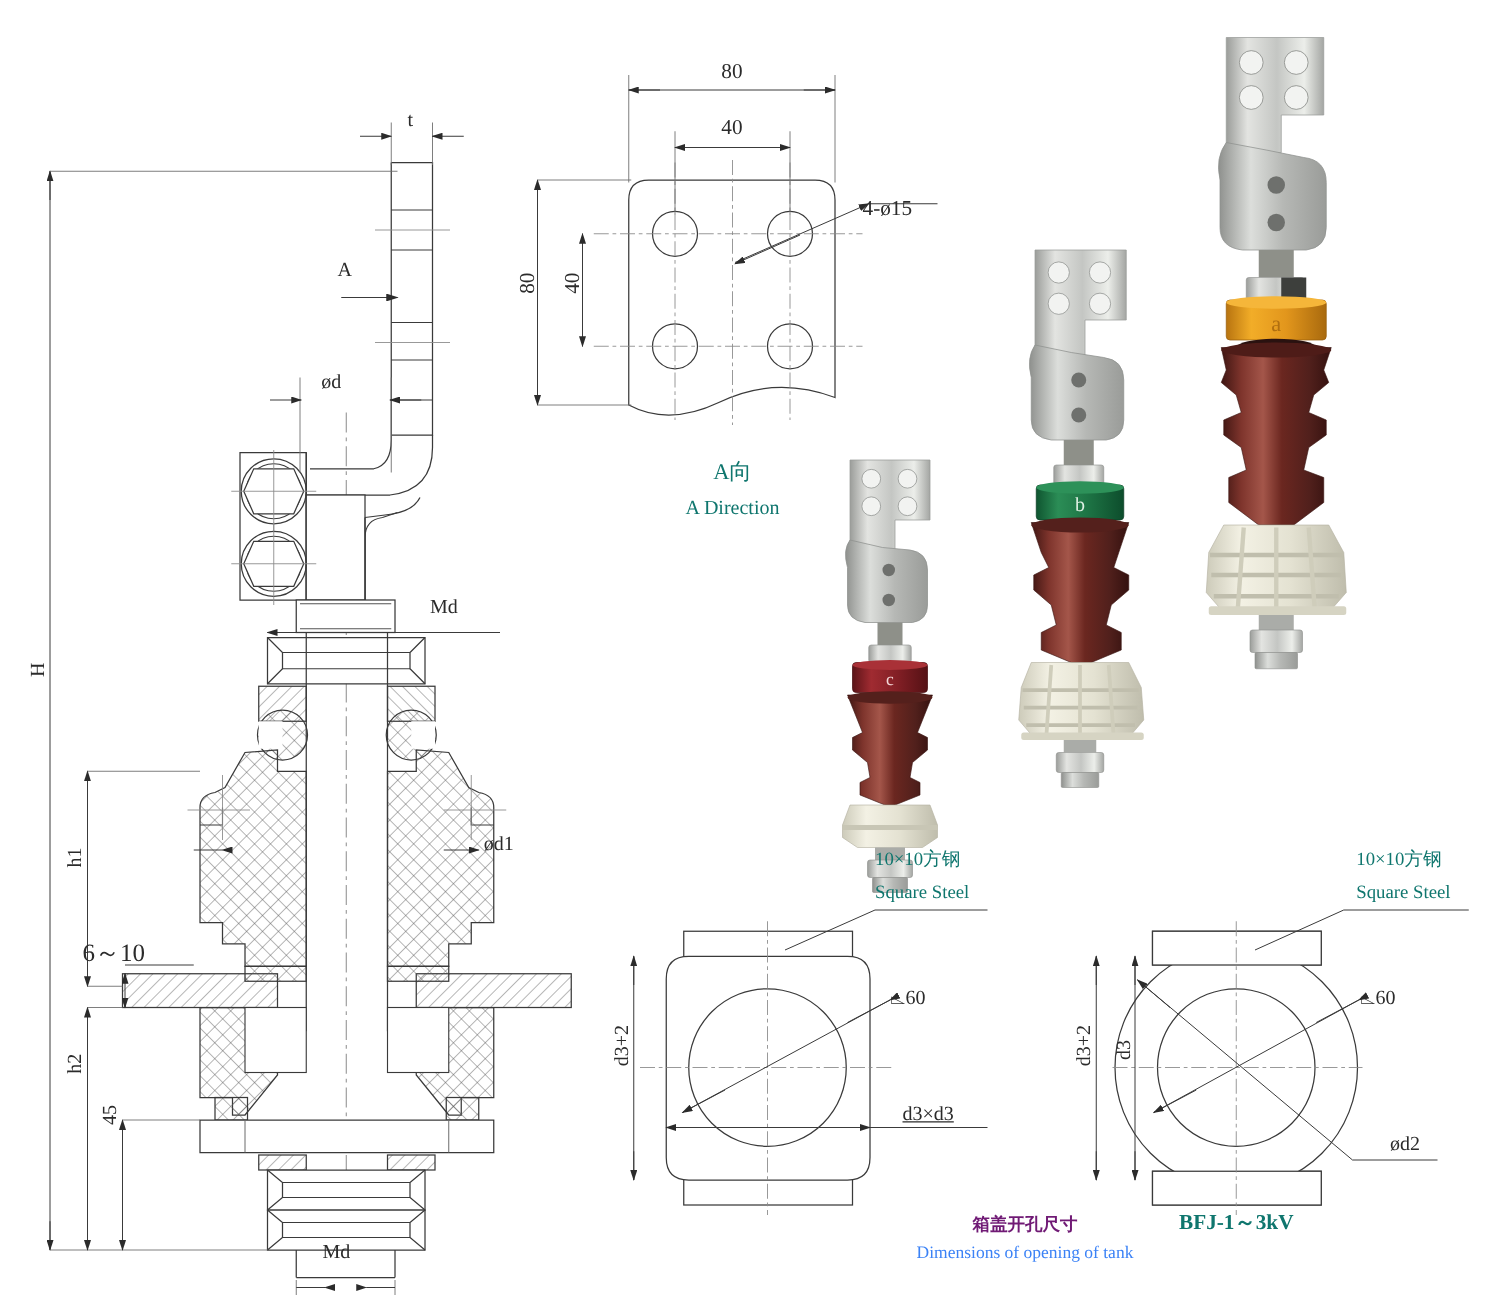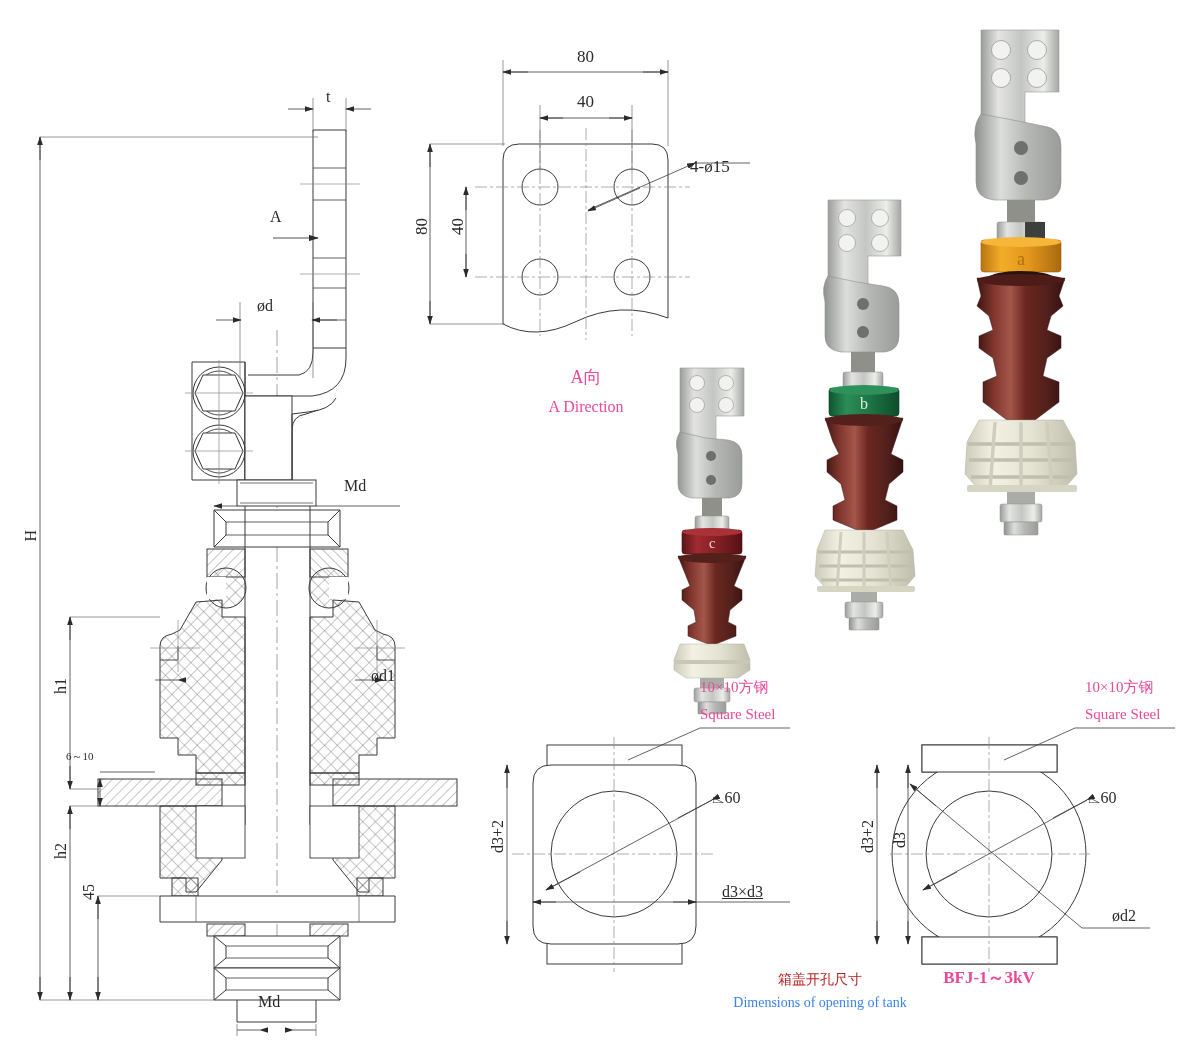--- a/index.html
+++ b/index.html
@@ -2,21 +2,21 @@
 <html><head>
 <meta charset="utf-8">
 <style>
   html,body{margin:0;padding:0;background:#ffffff;}
   body{width:1200px;height:1040px;position:relative;overflow:hidden;
        font-family:"Liberation Serif", serif;color:#1a1a1a;}
   .stage{position:absolute;left:0;top:0;width:1200px;height:1040px;}
   svg{display:block;}
   .lbl{position:absolute;font-family:"Liberation Serif",serif;color:#2b2b2b;white-space:nowrap;text-align:center;}
   .vert{writing-mode:vertical-rl;transform:rotate(180deg);}
-  .cap{position:absolute;text-align:center;font-family:"Liberation Serif",serif;color:#ec4899;white-space:nowrap;}
+  .cap{position:absolute;text-align:center;font-family:"Liberation Serif",serif;color:#0f766e;white-space:nowrap;}
 </style>
 </head>
 <body>
 
 <div class="stage">
 
 <svg width="1200" height="1040" viewBox="0 0 1200 1040">
   <defs>
     <marker id="ar" markerWidth="11" markerHeight="7" refX="10" refY="3.5" orient="auto">
       <path d="M0,0 L11,3.5 L0,7 z" fill="#2b2b2b"></path>
@@ -466,22 +466,22 @@
 </svg>
 
 <div class="lbl" style="left:326px;top:88px;font-size:16px;">t</div>
 <div class="lbl" style="left:270px;top:208px;font-size:16px;">A</div>
 <div class="lbl" style="left:257px;top:297px;font-size:16px;">ød</div>
 <div class="lbl" style="left:344px;top:477px;font-size:16px;">Md</div>
 <div class="lbl vert" style="left:22px;top:530px;font-size:16px;">H</div>
 <div class="lbl vert" style="left:52px;top:678px;font-size:16px;">h1</div>
 <div class="lbl vert" style="left:52px;top:843px;font-size:16px;">h2</div>
 <div class="lbl vert" style="left:80px;top:884px;font-size:16px;">45</div>
-<div class="lbl" style="left:66px;top:749px;font-size:11px;">6～10</div>
-<div class="lbl" style="left:371px;top:667px;font-size:16px;">ød1</div>
+<div class="lbl" style="left:66px;top:749px;font-size:20px;">6～10</div>
+<div class="lbl" style="left:387px;top:667px;font-size:16px;">ød1</div>
 <div class="lbl" style="left:258px;top:993px;font-size:16px;">Md</div>
 
 <div class="lbl" style="left:577px;top:47px;font-size:17px;">80</div>
 <div class="lbl" style="left:577px;top:92px;font-size:17px;">40</div>
 <div class="lbl vert" style="left:412px;top:218px;font-size:17px;">80</div>
 <div class="lbl vert" style="left:448px;top:218px;font-size:17px;">40</div>
 <div class="lbl" style="left:690px;top:133px;font-size:17px;margin-top:24px;">4-ø15</div>
 <div class="cap" style="left:486px;top:365px;width:200px;font-size:18px;">A向</div>
 <div class="cap" style="left:486px;top:398px;width:200px;font-size:16px;">A Direction</div>
 
@@ -493,16 +493,16 @@
 <div class="cap" style="left:534px;top:1011px;width:160px;font-size:17px;margin-top:41px;">BF-1kV</div>
 
 <div class="cap" style="left:1085px;top:678px;width:130px;font-size:15px;text-align:left;">10×10方钢</div>
 <div class="cap" style="left:1085px;top:706px;width:140px;font-size:15px;text-align:left;">Square Steel</div>
 <div class="lbl" style="left:1088px;top:789px;font-size:16px;">⌳60</div>
 <div class="lbl" style="left:1112px;top:907px;font-size:16px;">ød2</div>
 <div class="lbl vert" style="left:859px;top:820px;font-size:16px;">d3+2</div>
 <div class="lbl vert" style="left:891px;top:832px;font-size:16px;">d3</div>
 <div class="cap" style="left:909px;top:966px;width:160px;font-size:17px;font-weight:bold;">BFJ-1～3kV</div>
 
-<div class="cap" style="left:700px;top:971px;width:240px;font-size:14px;color:#b91c1c;">箱盖开孔尺寸</div>
+<div class="cap" style="left:700px;top:971px;width:240px;font-size:14px;color:#701a75;font-weight:bold;">箱盖开孔尺寸</div>
 <div class="cap" style="left:690px;top:995px;width:260px;font-size:14px;color:#3b82f6;">Dimensions of opening of tank</div>
 
 </div>
 
 </body></html>

